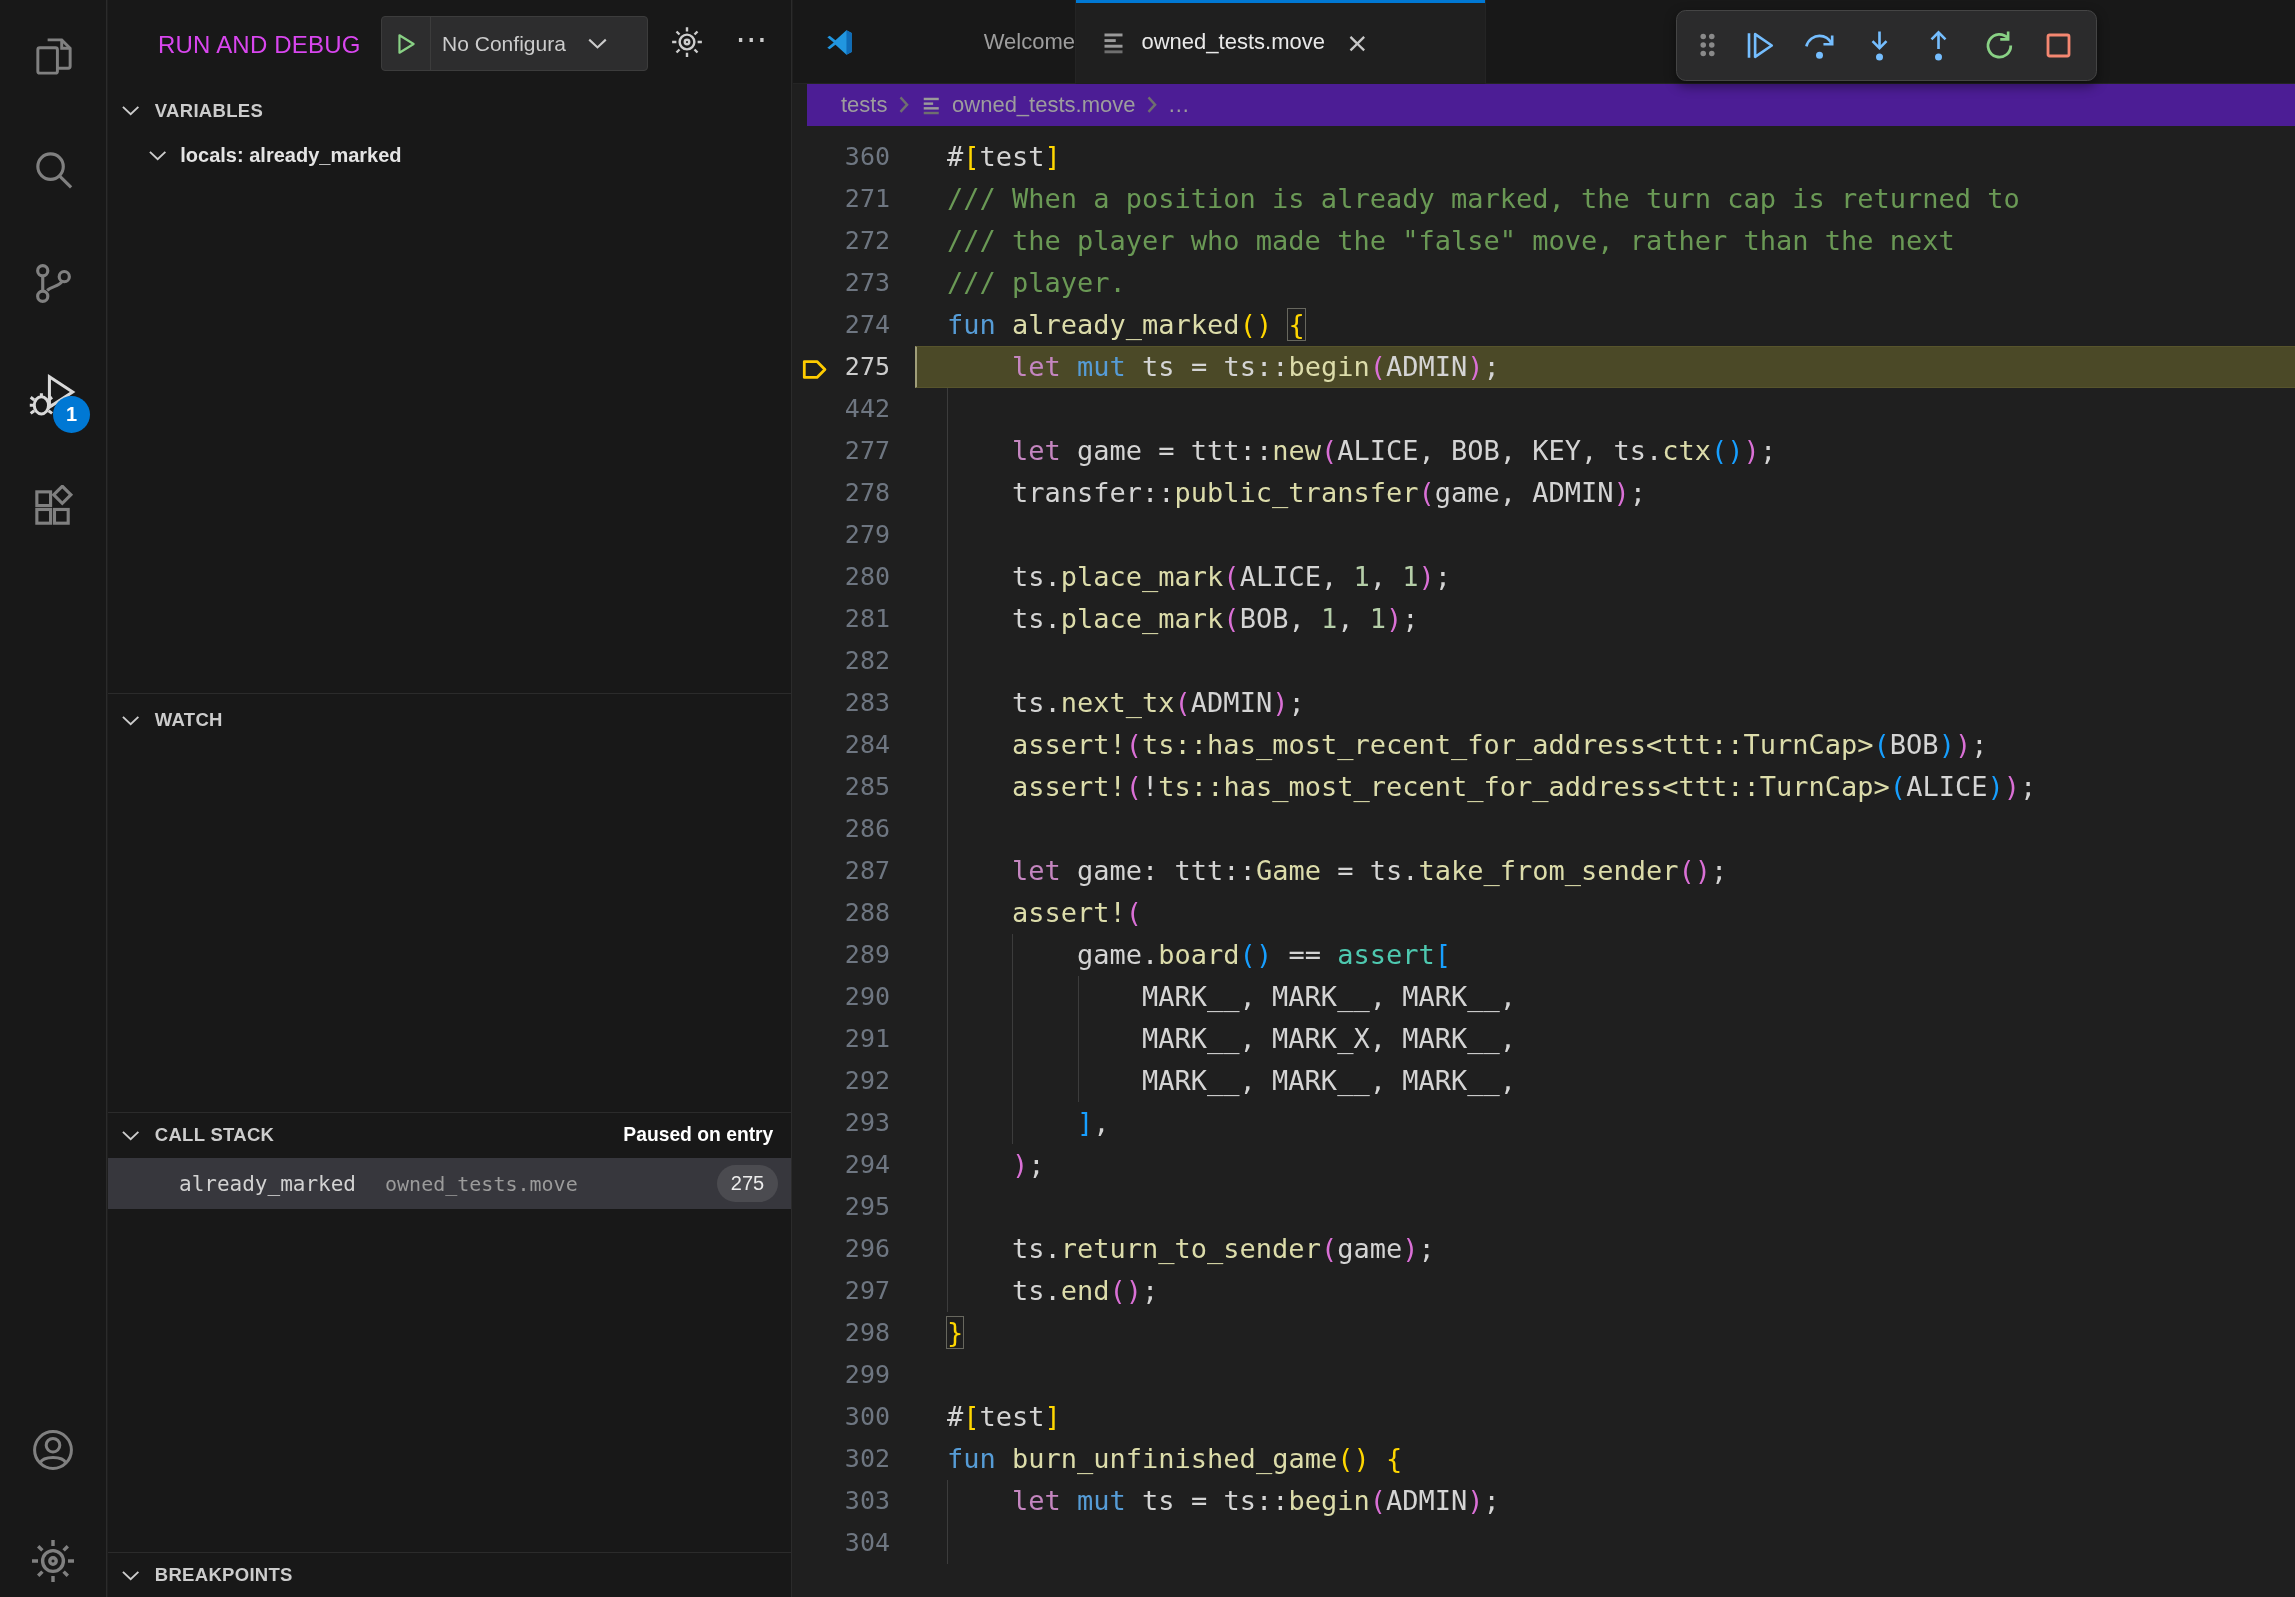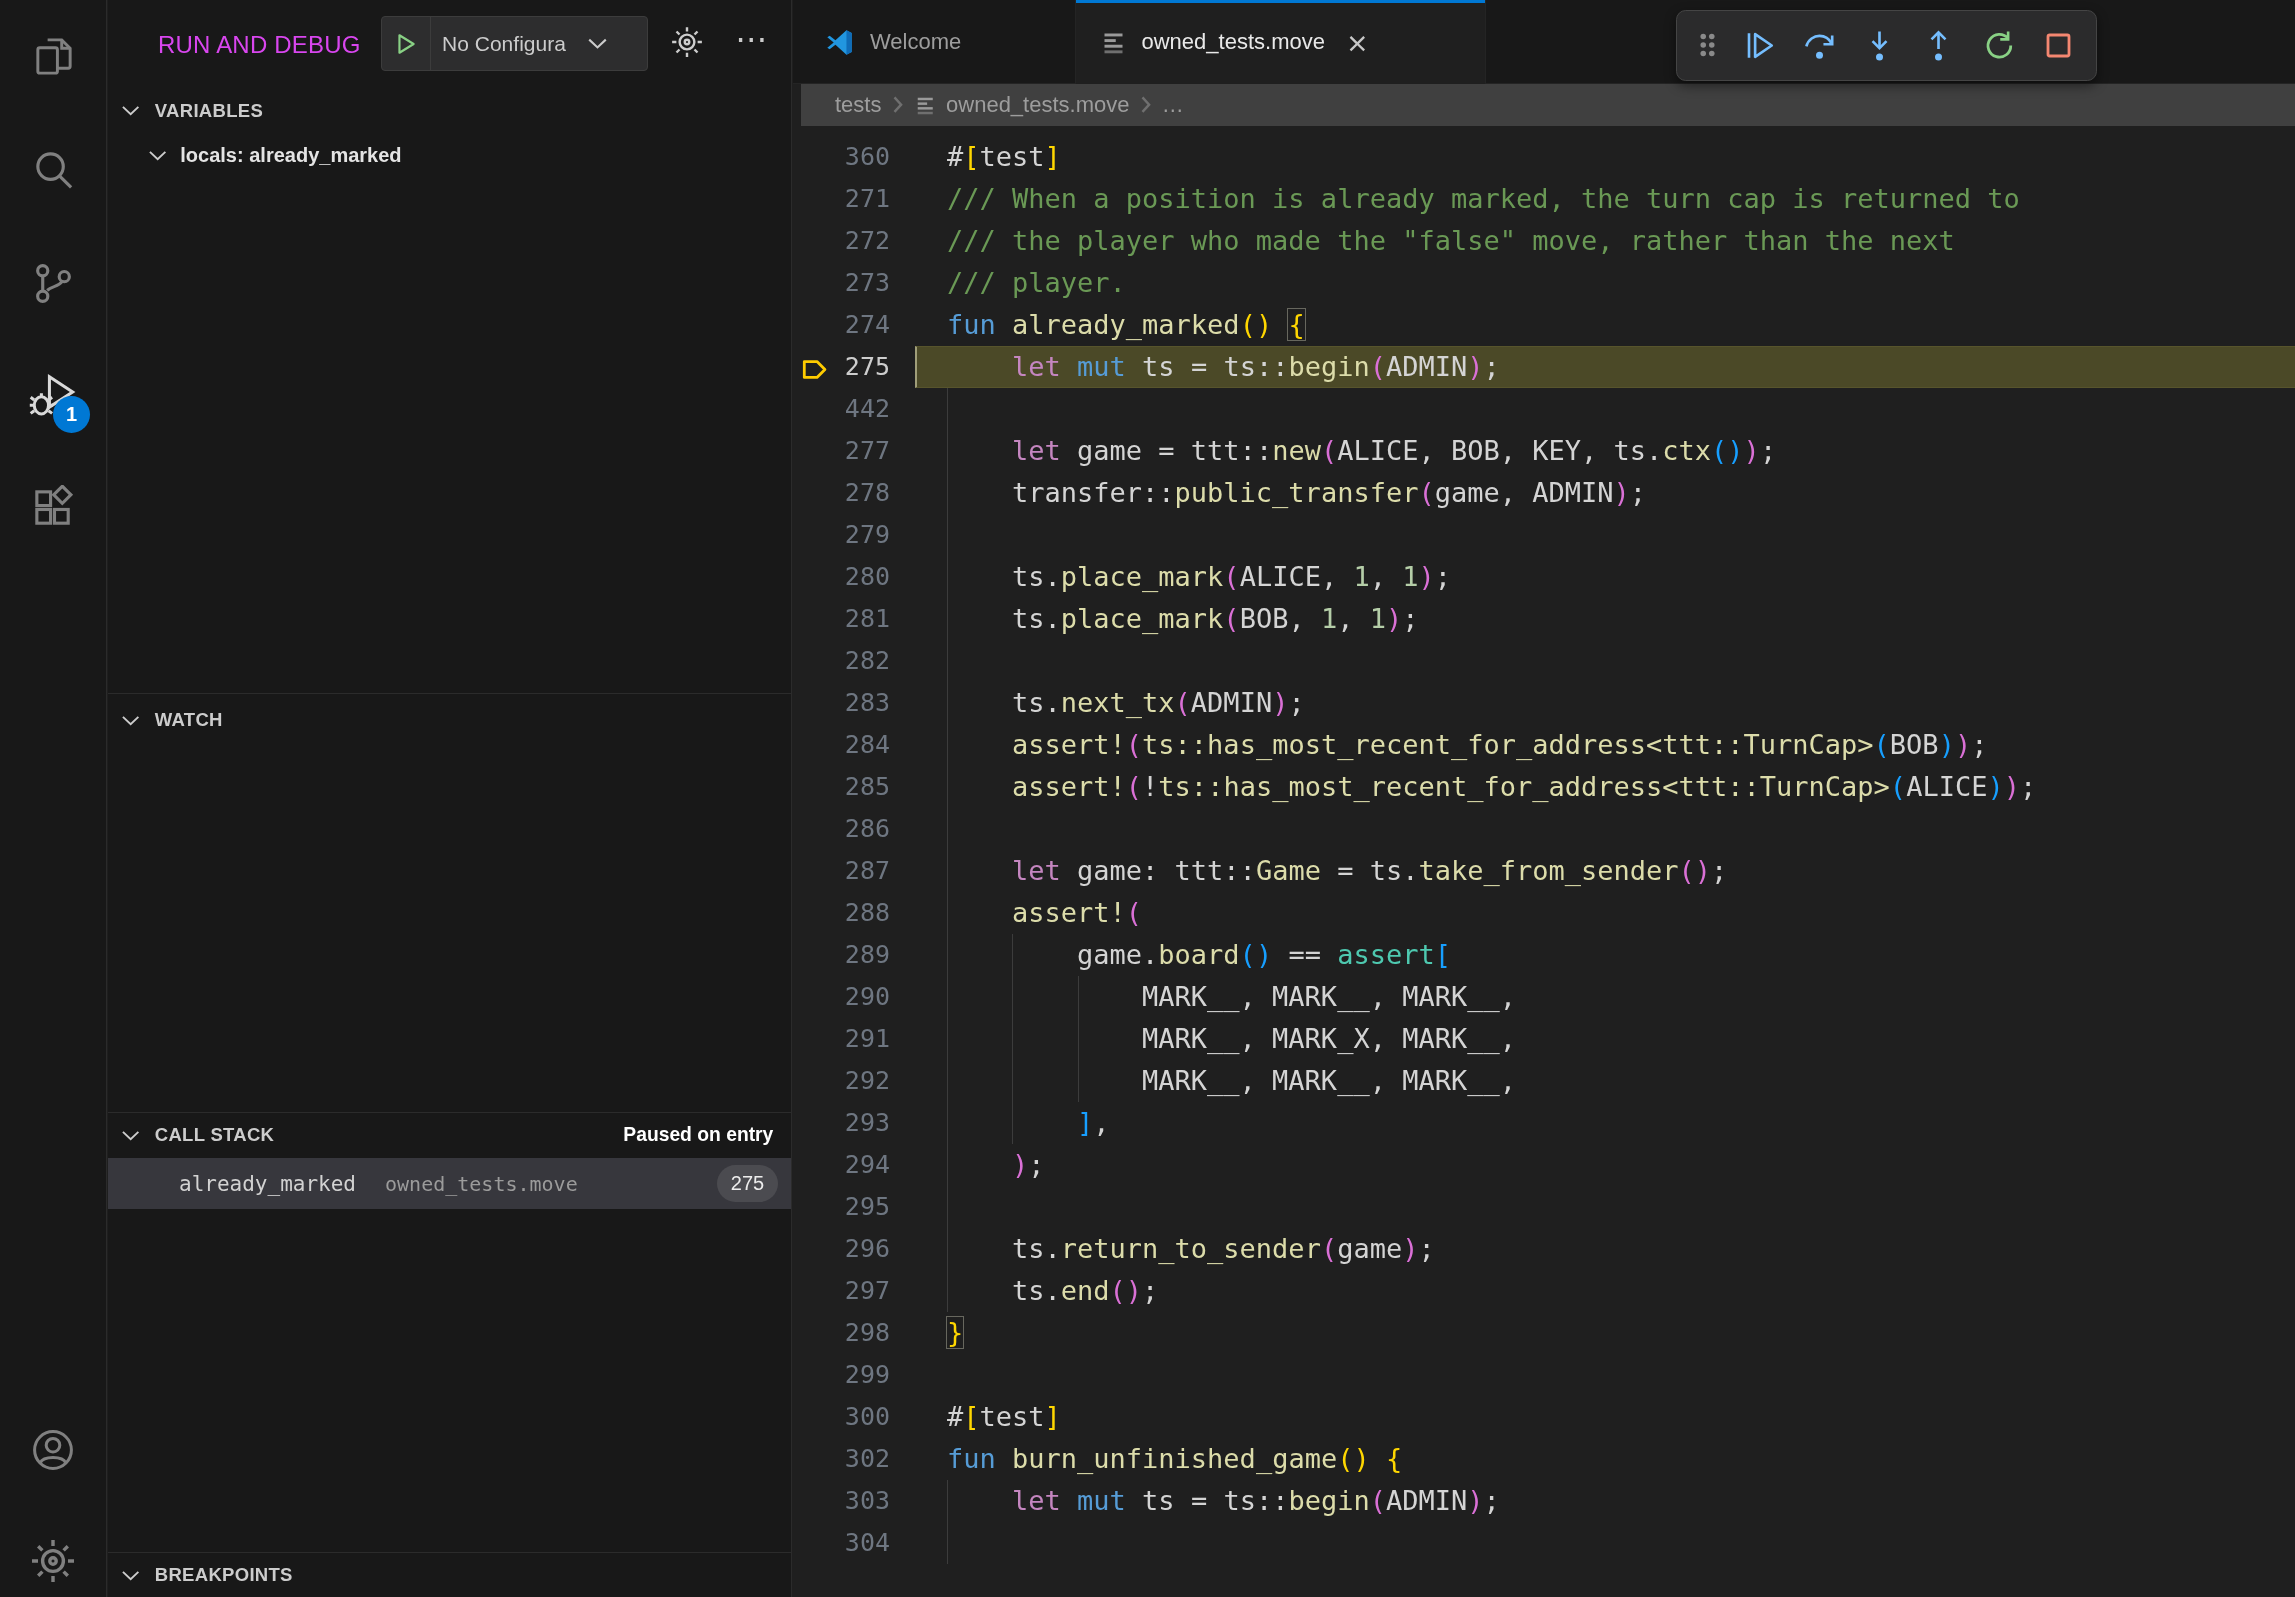--- a/index.html
+++ b/index.html
@@ -56,39 +56,39 @@
                 font-size:20px; color:#9b9b9b; }
   .frame-pill { position:absolute; right:13px; min-width:61px; height:37px;
                 background:#4b4b50; border-radius:18.5px; display:flex; align-items:center;
                 justify-content:center; font-size:20px; color:#ececec; padding:0 11.3px; }
 
   
   .editor { position:absolute; left:793px; top:0; right:0; height:100%; background:#1f1f1f; }
   .tabstrip { position:absolute; left:0; top:0; right:0; height:84px; background:#181818;
               border-bottom:0.8px solid #242424; }
   .tab { position:absolute; top:0; height:84px; display:flex; align-items:center; }
-  .tab-welcome { left:0; width:283px; border-right:0.8px solid #242424; }
+  .tab-welcome { left:0; width:283px; border-right:0.8px solid #242424;justify-content:space-between; }
   .tab-welcome .tab-label { margin-left:16px; font-size:22px; color:#9d9d9d; }
   .tab-welcome .tab-icon { margin-left:32px; display:flex; }
   .tab-active { left:283px; width:410px; background:#1f1f1f; border-right:0.8px solid #242424; }
   .tab-active::before { content:""; position:absolute; left:0; top:0; width:100%; height:3.2px;
                         background:#0078d4; }
   .tab-active .tab-icon { margin-left:24px; display:flex; }
   .tab-active .tab-label { margin-left:14.5px; font-size:22px; color:#e9e9e9; }
   .tab-close { margin-left:21px; font-size:27px; color:#c8c8c8; line-height:1;
                font-family:"DejaVu Sans", sans-serif; }
 
   .debug-toolbar { position:absolute; left:883px; top:9.7px; width:421px; height:71px;
                    background:#2b2b2c; border:0.8px solid #454545; border-radius:9.7px;
                    box-shadow:0 4.8px 11.3px rgba(0,0,0,0.45);
                    display:flex; align-items:center; padding:0 8px; z-index:30; }
   .dt-grip { width:45px; display:flex; justify-content:center; }
   .dt-btn { width:60px; height:60px; display:flex; align-items:center; justify-content:center; }
 
-  .breadcrumb { position:absolute; left:8px; top:84px; right:0; height:42px; background:#404040;
+  .breadcrumb { position:absolute; left:14px; top:84px; right:0; height:42px; background:#4c1d95;
                 display:flex; align-items:center; font-size:22px; color:#9d9d9d; }
   .breadcrumb .bc-first { margin-left:34px; }
   .breadcrumb .bc-chev { margin:0 9.7px; display:flex; }
   .breadcrumb .bc-icon { margin-right:9.7px; display:flex; }
 
   
   .code { position:absolute; left:0; top:125px; right:0; bottom:0; overflow:hidden;
           font-family:"DejaVu Sans Mono", monospace; font-size:27px; }
   .code-pad { height:10.5px; }
   .line { position:relative; height:42px; line-height:42px; white-space:pre; }

